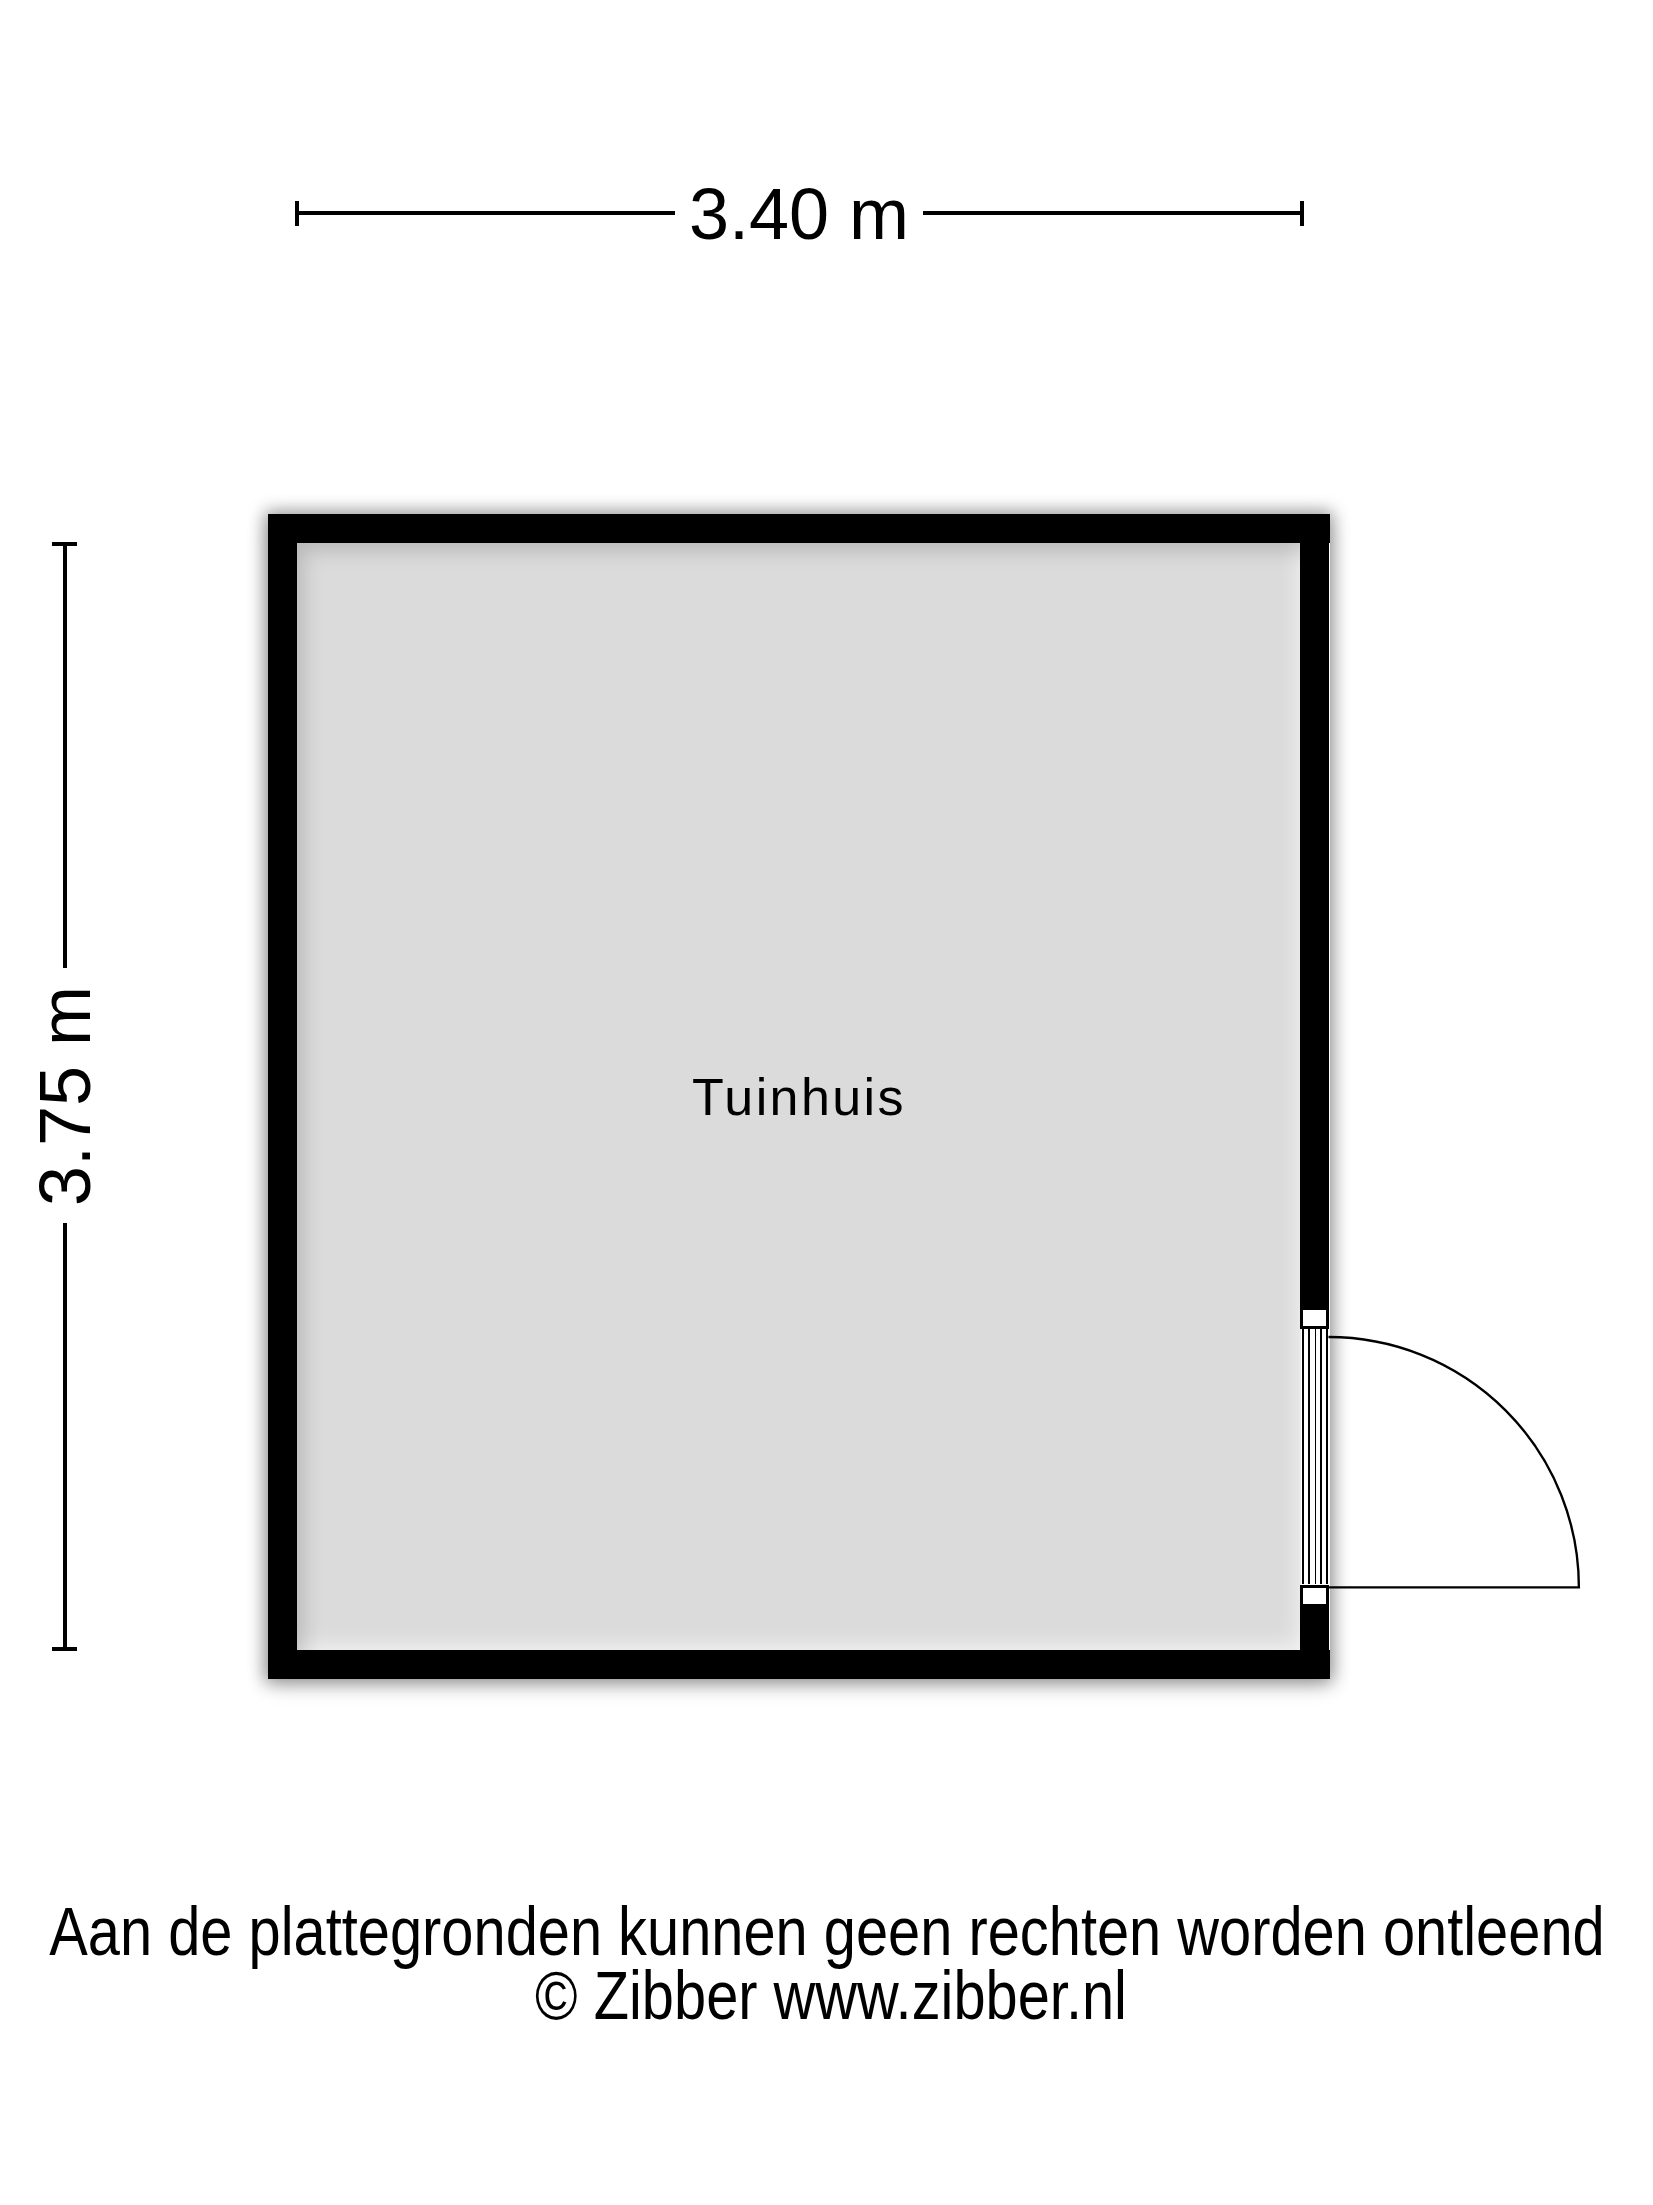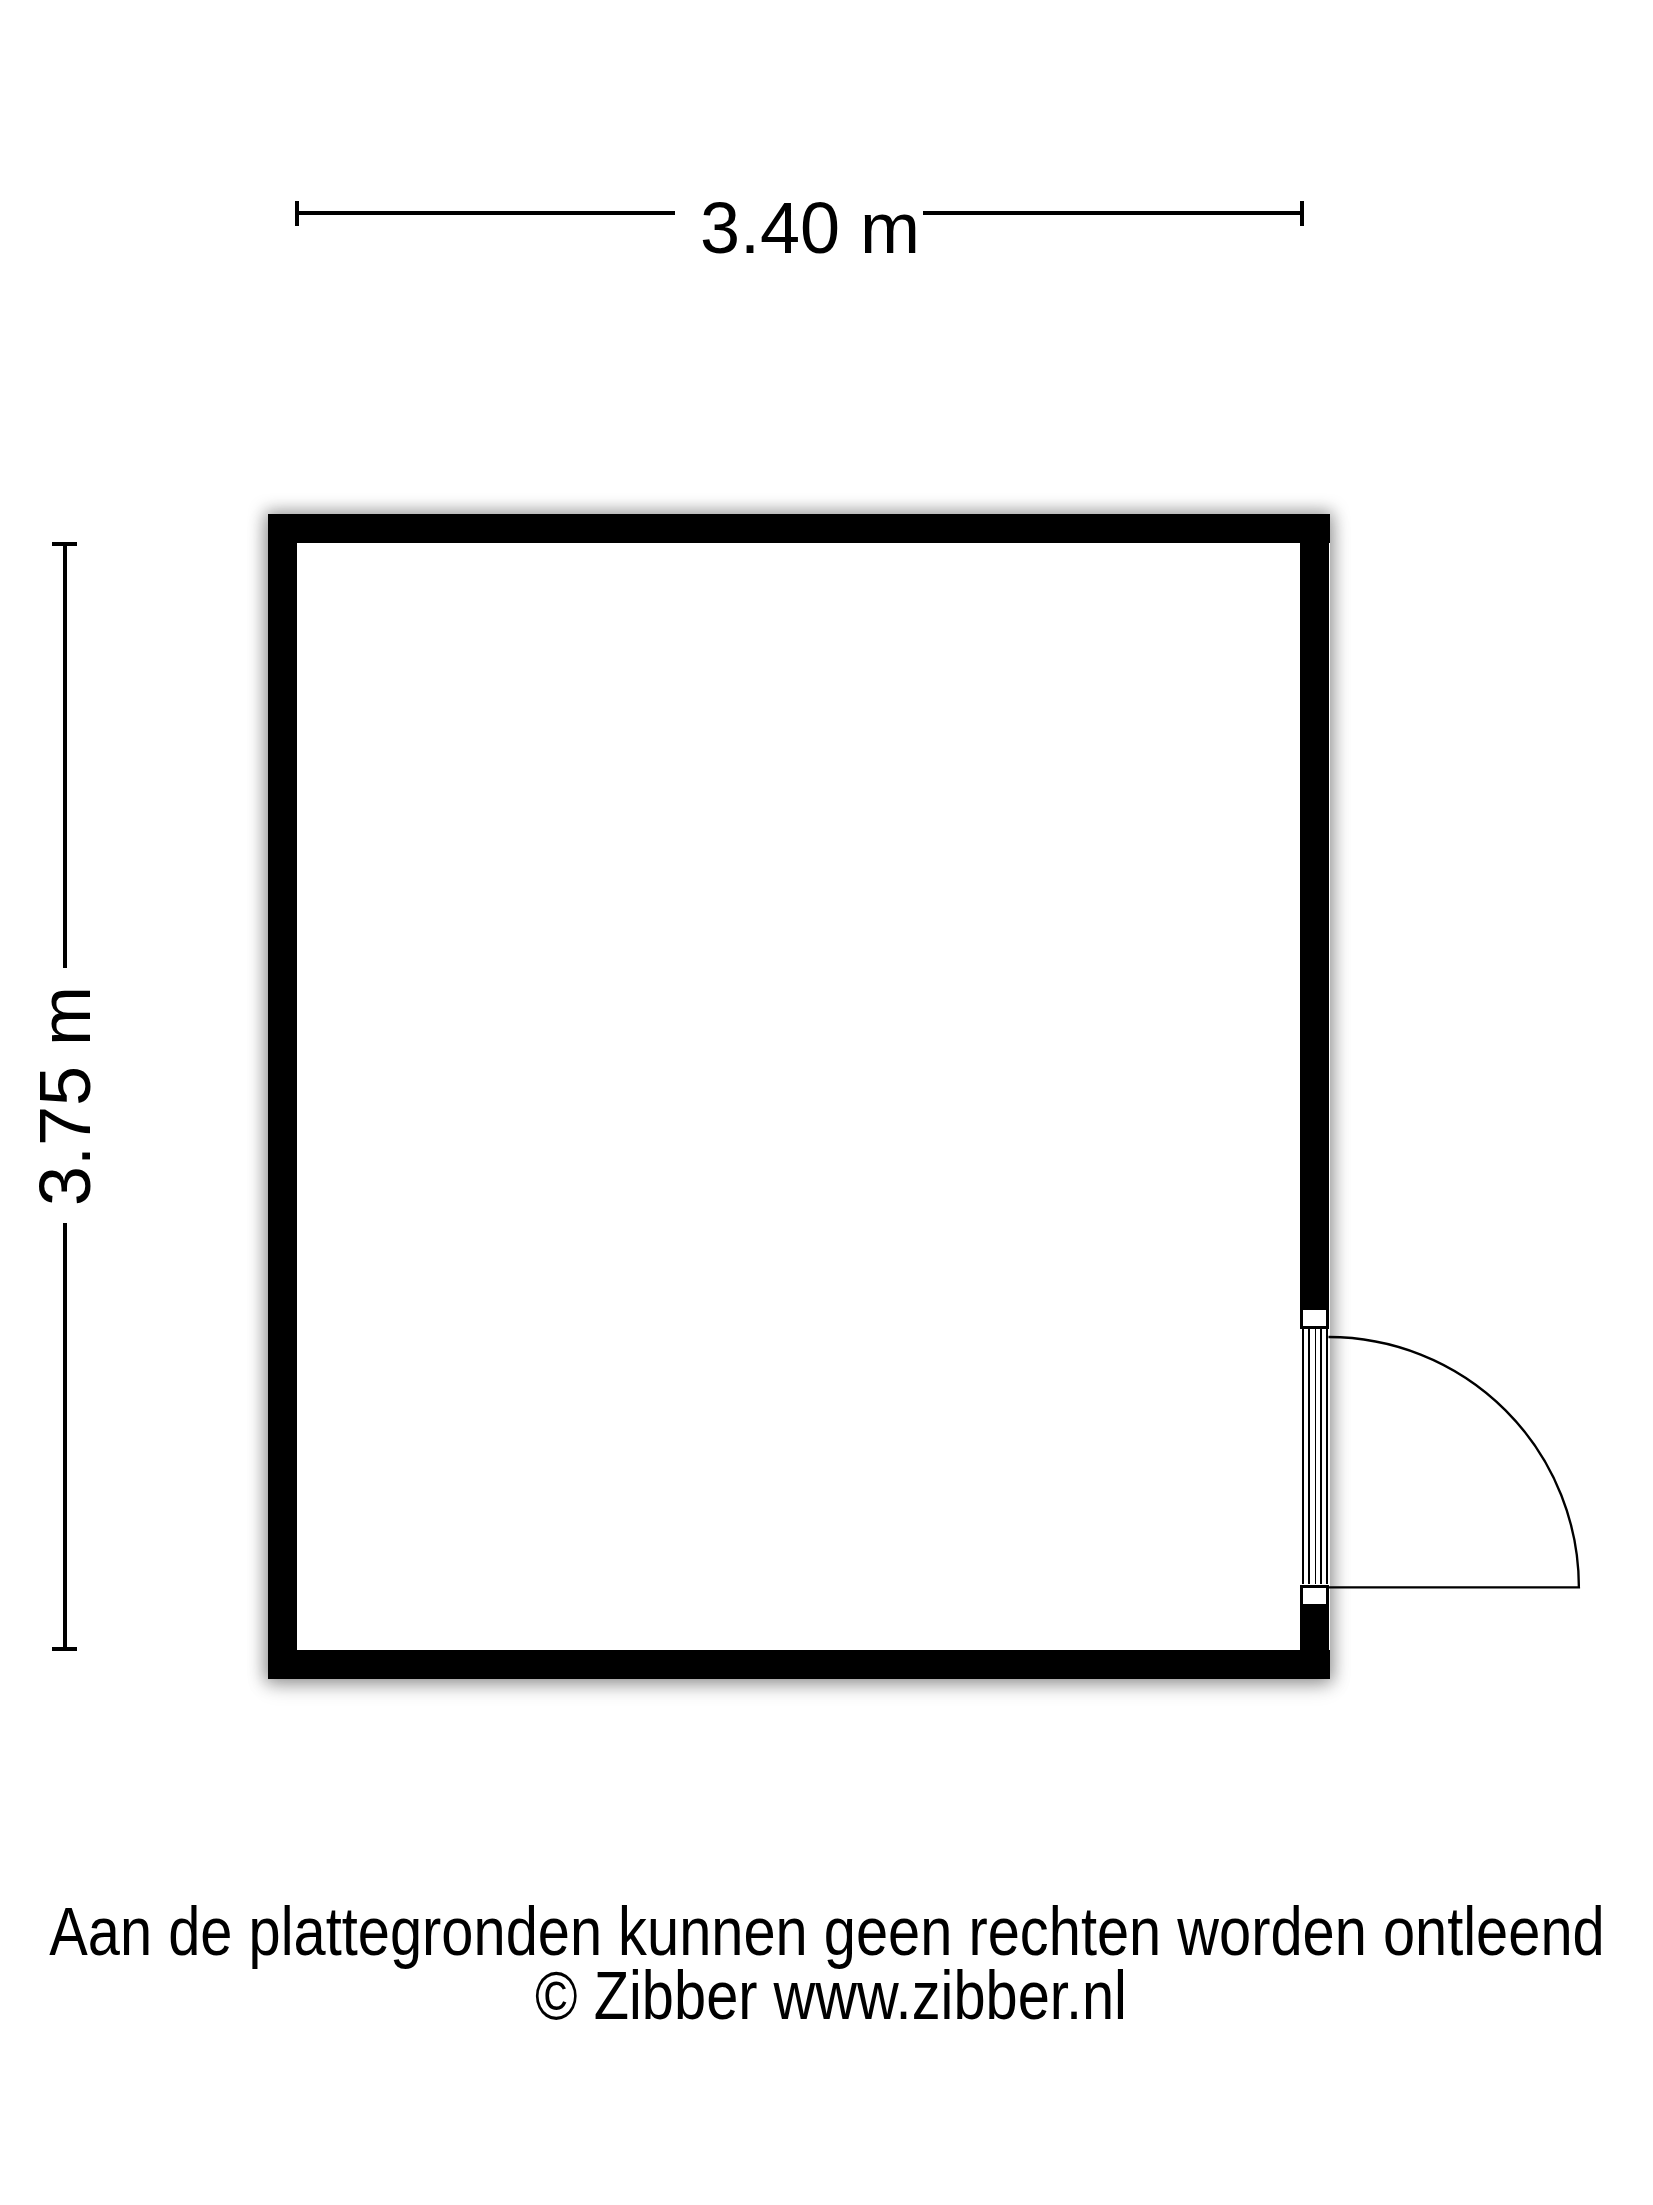--- a/index.html
+++ b/index.html
@@ -34,23 +34,22 @@
 
   .dim-label {
     position: absolute;
     font-size: 72px;
     line-height: 1;
     white-space: nowrap;
     color: #000000;
   }
   .dim-label-top {
     left: 799px;
-    top: 228px;
+    top: 214px;
     transform: translate(-50%, -50%);
-    margin-left: 11px;
   }
   .dim-label-left {
     left: 65px;
     top: 1096px;
     transform: translate(-50%, -50%) rotate(-90deg);
   }
 
   
   .plan-shadow {
     position: absolute;
@@ -152,20 +151,23 @@
   <div>
     <div class="dim-seg tick-left-top"></div>
     <div class="dim-seg seg-left-upper"></div>
     <div class="dim-label dim-label-left">3.75 m</div>
     <div class="dim-seg seg-left-lower"></div>
     <div class="dim-seg tick-left-bottom"></div>
   </div>
 
   <div class="plan-shadow"></div>
 
+  <div class="interior">
+    <span class="room-label">Tuinhuis</span>
+  </div>
 
   <div class="wall wall-top"></div>
   <div class="wall wall-left"></div>
   <div class="wall wall-bottom"></div>
   <div class="wall wall-right-upper"></div>
   <div class="wall wall-right-lower"></div>
 
   <div class="door-jamb door-jamb-top"></div>
   <div class="door-leaf"></div>
   <div class="door-jamb door-jamb-bottom"></div>

